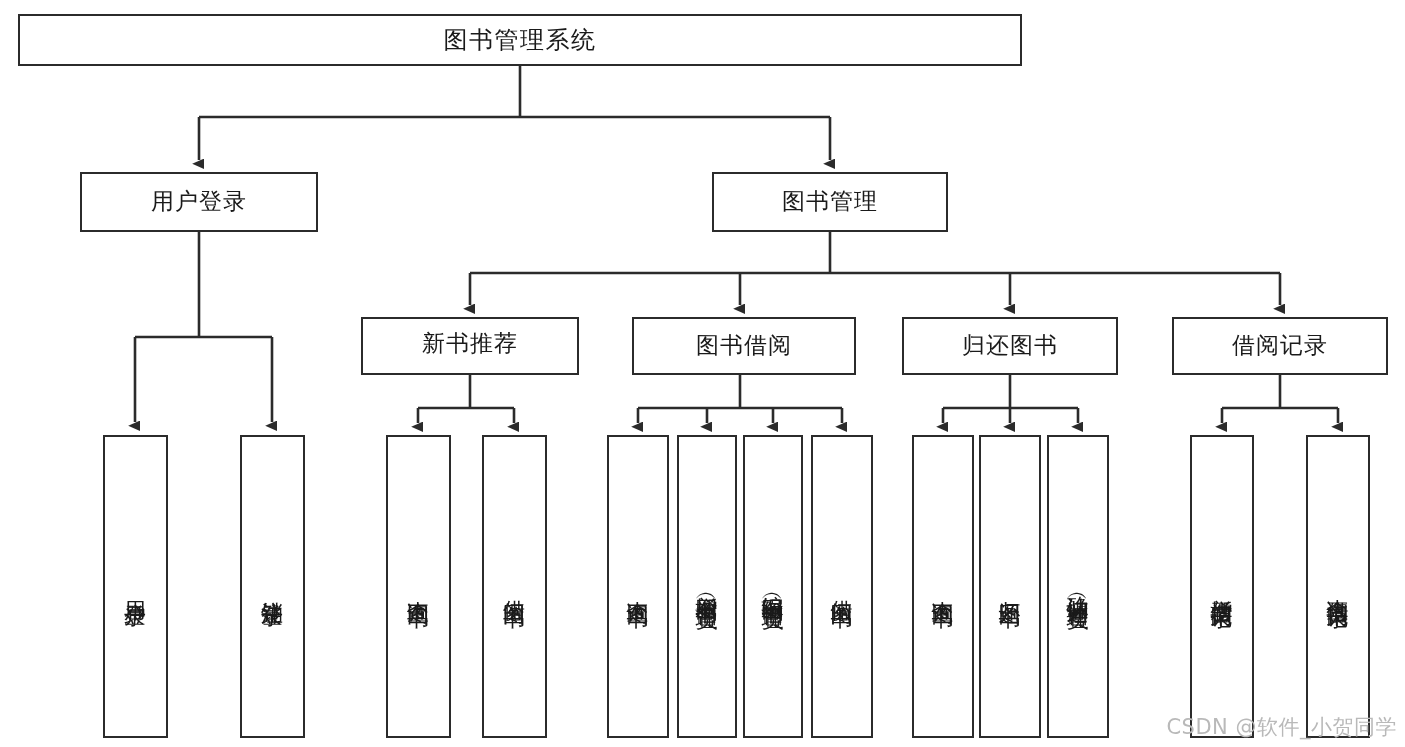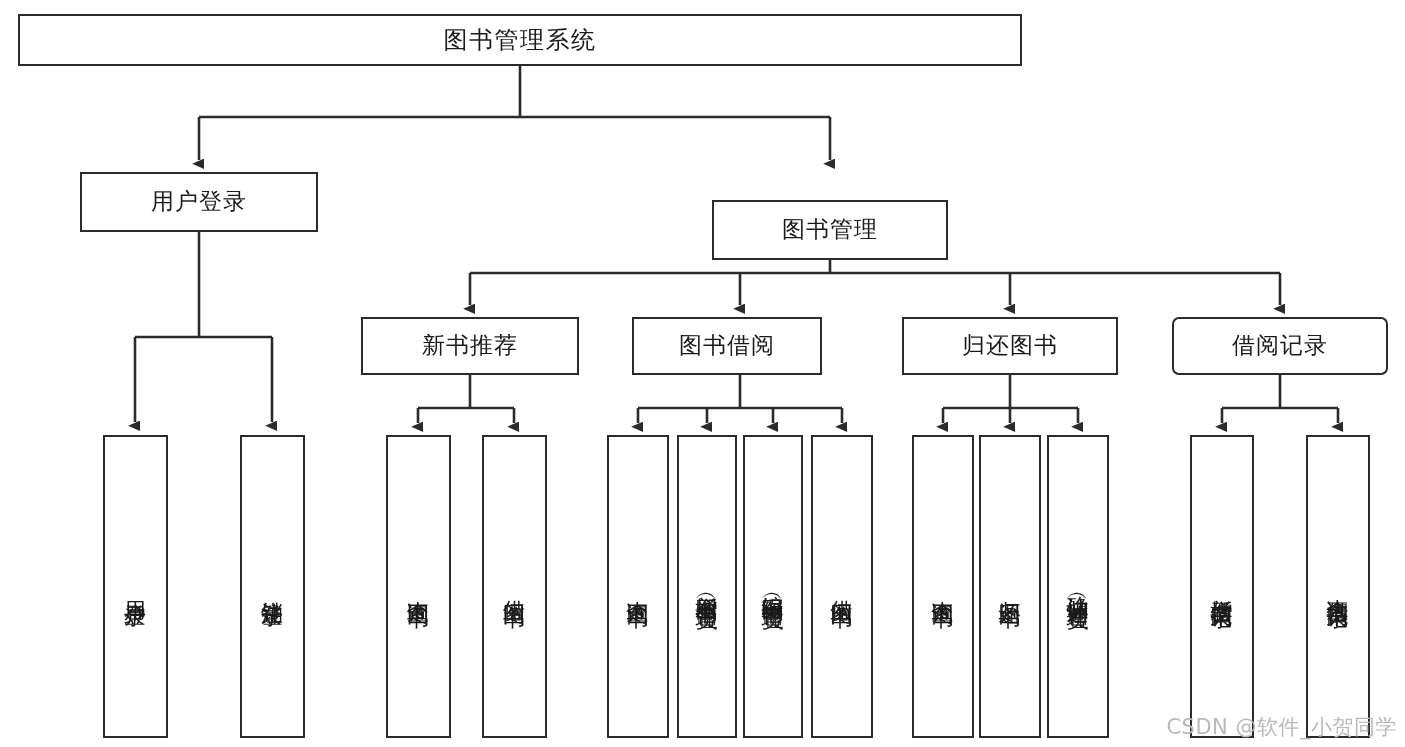--- a/index.html
+++ b/index.html
@@ -121,34 +121,34 @@
     </g>
   </svg>
 
   <div class="node root" style="left:18px; top:14px; width:1004px; height:52px;">
     <span>图书管理系统</span>
   </div>
 
   <div class="node h" style="left:80px; top:172px; width:238px; height:60px;">
     <span>用户登录</span>
   </div>
-  <div class="node h" style="left:712px; top:172px; width:236px; height:60px;margin-top:28px;">
+  <div class="node h" style="left:712px; top:172px; width:236px; height:60px;">
     <span>图书管理</span>
   </div>
 
-  <div class="node h" style="left:361px; top:317px; width:218px; height:58px;">
+  <div class="node h" style="left:361px; top:317px; width:218px; height:58px;font-family:Liberation Mono, monospace;">
     <span>新书推荐</span>
   </div>
-  <div class="node h" style="left:632px; top:317px; width:190px; height:58px;">
+  <div class="node h" style="left:632px; top:317px; width:224px; height:58px;">
     <span>图书借阅</span>
   </div>
   <div class="node h" style="left:902px; top:317px; width:216px; height:58px;">
     <span>归还图书</span>
   </div>
-  <div class="node h" style="left:1172px; top:317px; width:216px; height:58px;border-radius:7px;">
+  <div class="node h" style="left:1172px; top:317px; width:216px; height:58px;">
     <span>借阅记录</span>
   </div>
 
   <div class="node leaf" style="left:103px; top:435px; width:65px; height:303px;">
     <span class="vtext">用户登录</span>
   </div>
   <div class="node leaf" style="left:240px; top:435px; width:65px; height:303px;">
     <span class="vtext">注销登录</span>
   </div>
 

